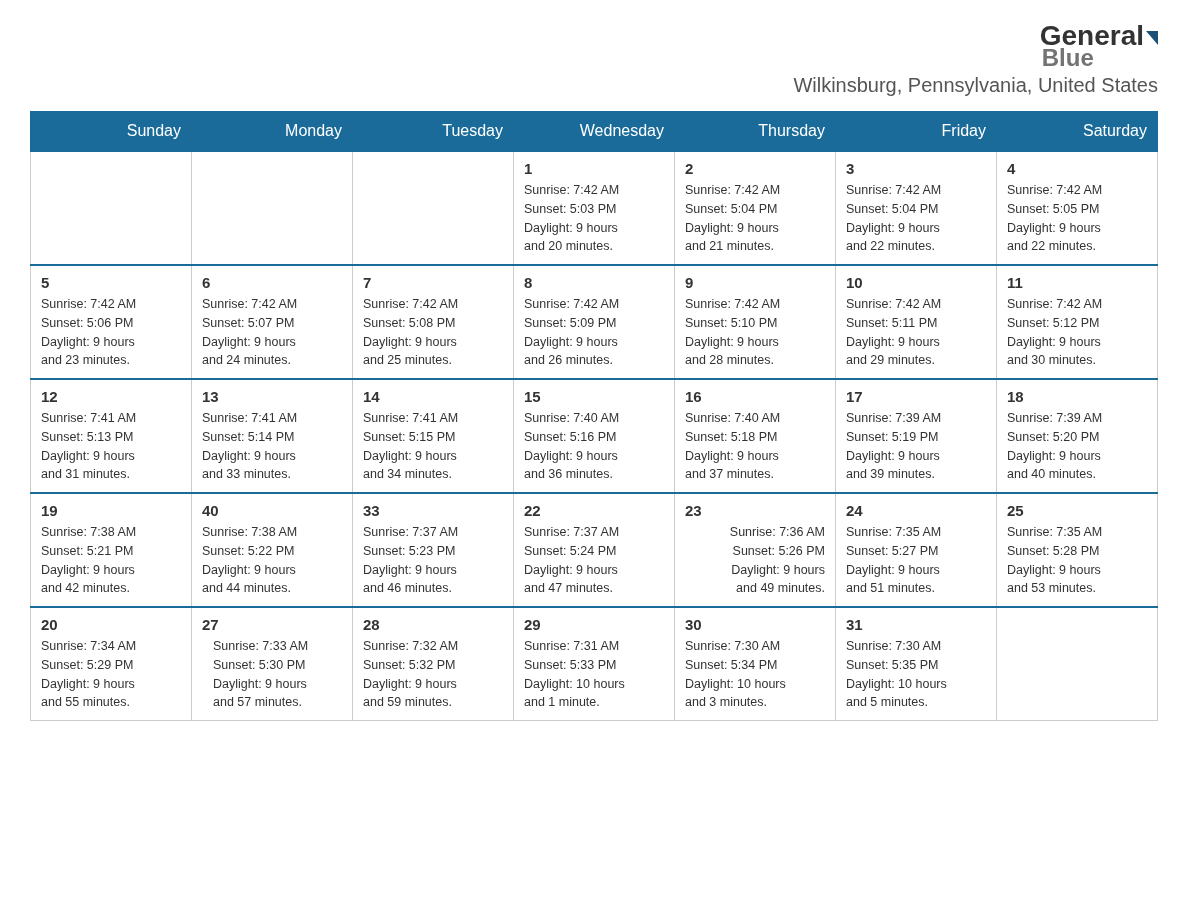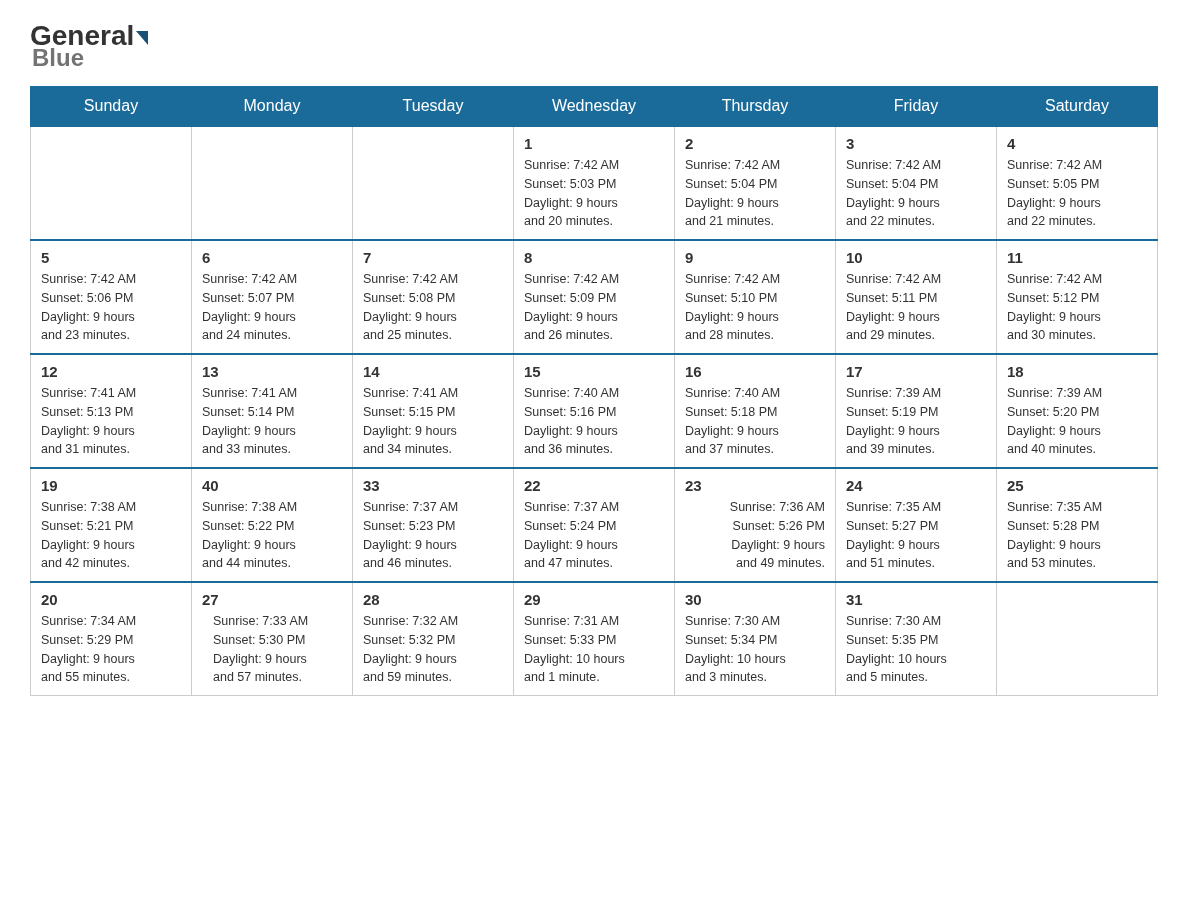--- a/index.html
+++ b/index.html
@@ -7,22 +7,23 @@
       font-family: Arial, sans-serif;
       background: #fff;
       color: #333;
       padding: 20px 30px;
       width: 1188px;
       min-height: 918px;
     }
     .header {
       display: flex;
       justify-content: space-between;
-      align-items: center;
+      align-items: flex-end;
       margin-bottom: 10px;
+      flex-direction: column;
     }
     .logo {
       display: flex;
       flex-direction: column;
       align-items: flex-start;
     }
     .logo-general {
       font-size: 28px;
       font-weight: bold;
       color: #333;
@@ -61,22 +62,22 @@
     .calendar-table {
       width: 100%;
       border-collapse: collapse;
       margin-top: 14px;
     }
     .calendar-table th {
       background-color: #1a6b9a;
       color: #fff;
       font-size: 16px;
       font-weight: normal;
-      text-align: center;
-      padding: 10px 3px;
+      text-align: right;
+      padding: 10px 10px;
       border: 1px solid #1a6b9a;
       margin-top: 16px;
     }
     .calendar-table td {
       vertical-align: top;
       padding: 8px 10px;
       font-size: 13px;
       color: #333;
       border: 1px solid #ccc;
       width: calc(100% / 7);
@@ -105,20 +106,21 @@
 
 <div class="header">
   <div class="logo">
     <div class="logo-general">
       <span>General</span>
       <div class="arrow"></div>
     </div>
     <div class="logo-blue">Blue</div>
   </div>
   <div class="title-block">
+    <div class="location">Wilkinsburg, Pennsylvania, United States</div>
   </div>
 </div>
 
 <table class="calendar-table">
   <thead>
     <tr>
     <th>Sunday</th>
         <th>Monday</th>
         <th>Tuesday</th>
         <th>Wednesday</th>

